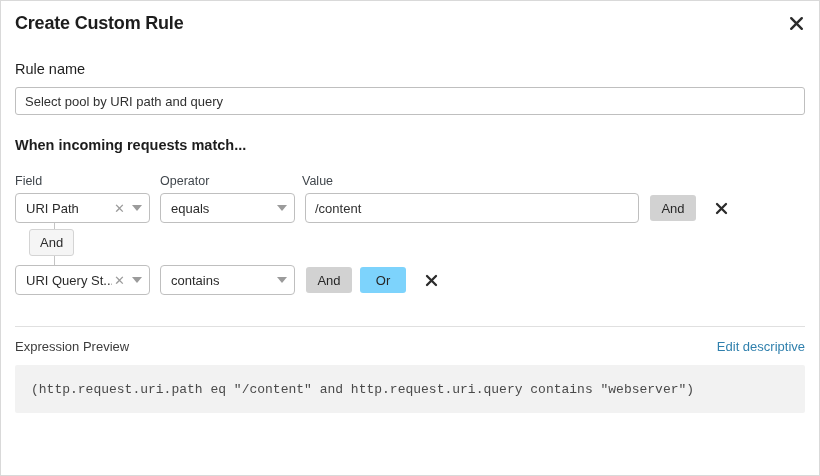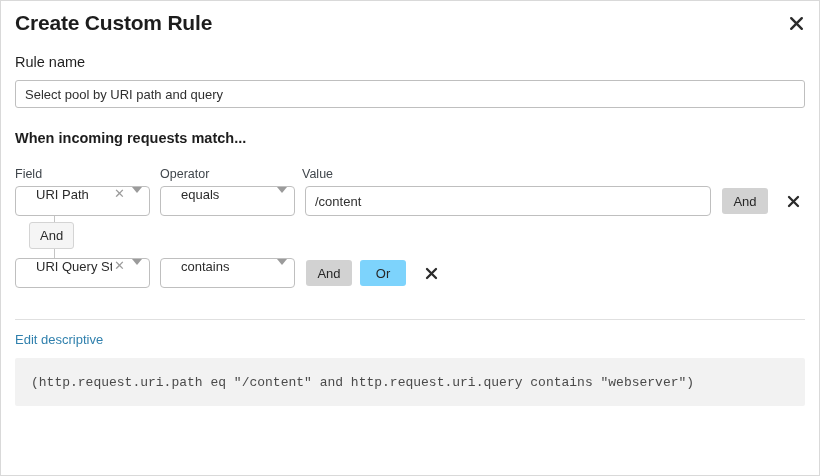--- a/index.html
+++ b/index.html
@@ -24,40 +24,40 @@
     padding: 0 14px;
   }
   
   .modal-header {
     display: flex;
     align-items: flex-start;
     justify-content: space-between;
     padding-top: 9px;
   }
   .modal-title {
-    font-size: 21px;
+    font-size: 18px;
     font-weight: bold;
     letter-spacing: -0.2px;
     color: #1d1d1d;
     line-height: 26px;
   }
   .close-icon {
     width: 22px;
     height: 22px;
     display: flex;
     align-items: center;
     justify-content: center;
     cursor: pointer;
     margin-top: 2px;
     margin-right: -2px;
   }
   .close-icon svg { display: block; }
 
   
-  .section-rule-name { margin-top: 17px; }
+  .section-rule-name { margin-top: 24px; }
   .field-label {
     font-size: 14.5px;
     color: #1f1f1f;
     line-height: 18px;
   }
   .field-help {
     font-size: 12.5px;
     color: #8c8c8c;
     margin-top: 5px;
     line-height: 16px;
@@ -103,22 +103,22 @@
     height: 30px;
   }
 
   .select-box {
     box-sizing: border-box;
     height: 30px;
     border: 1px solid #bfbfbf;
     border-radius: 4px;
     background: #ffffff;
     display: flex;
-    align-items: flex-start;
-    padding: 0 7px 0 20px;
+    align-items: center;
+    padding: 0 7px 0 10px;
     font-size: 13px;
     color: #2b2b2b;
     cursor: pointer;
     position: relative;
   }
   .select-field { width: 135px; }
   .select-op    { width: 135px; margin-left: 10px; }
   .select-text {
     flex: 1;
     white-space: nowrap;
@@ -147,21 +147,21 @@
     margin-left: 10px;
     border: 1px solid #bfbfbf;
     border-radius: 4px;
     background: #ffffff;
     font-family: "Liberation Sans", sans-serif;
     font-size: 13px;
     color: #303030;
     padding: 0 9px;
     outline: none;
   }
-  .value-w1 { width: 406px; }
+  .value-w1 { width: 334px; }
   .value-w2 { width: 352px; }
 
   .logic-btn {
     box-sizing: border-box;
     height: 26px;
     min-width: 46px;
     margin-left: 11px;
     border: none;
     border-radius: 3px;
     background: #d2d2d2;
@@ -329,17 +329,18 @@
           </svg>
         </div>
       </div>
 
     </div>
   </div>
 
   <div class="divider"></div>
 
   <div class="expr-head">
+    <div class="expr-title">Expression Preview</div>
     <div class="expr-edit">Edit descriptive</div>
   </div>
   <div class="expr-code">(http.request.uri.path eq "/content" and http.request.uri.query contains "webserver")</div>
 
 </div>
 
 </body></html>

